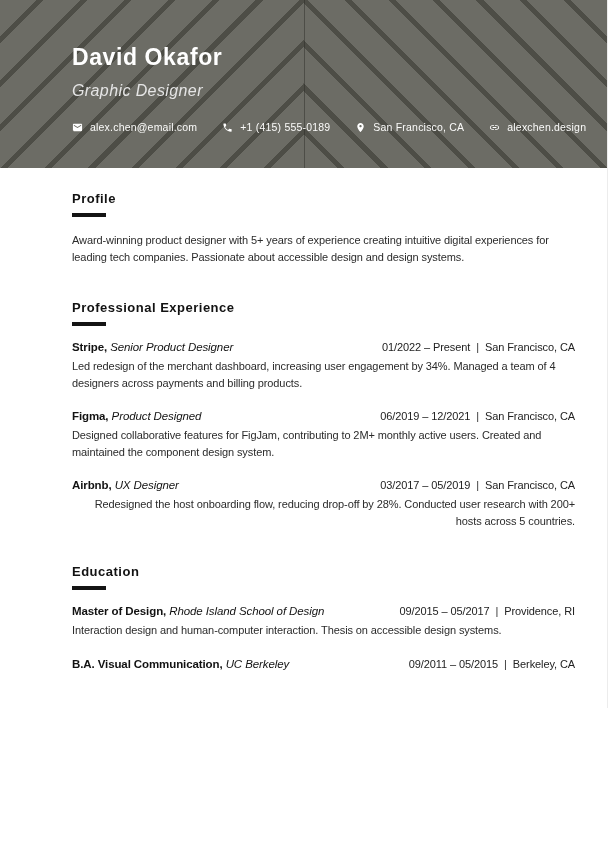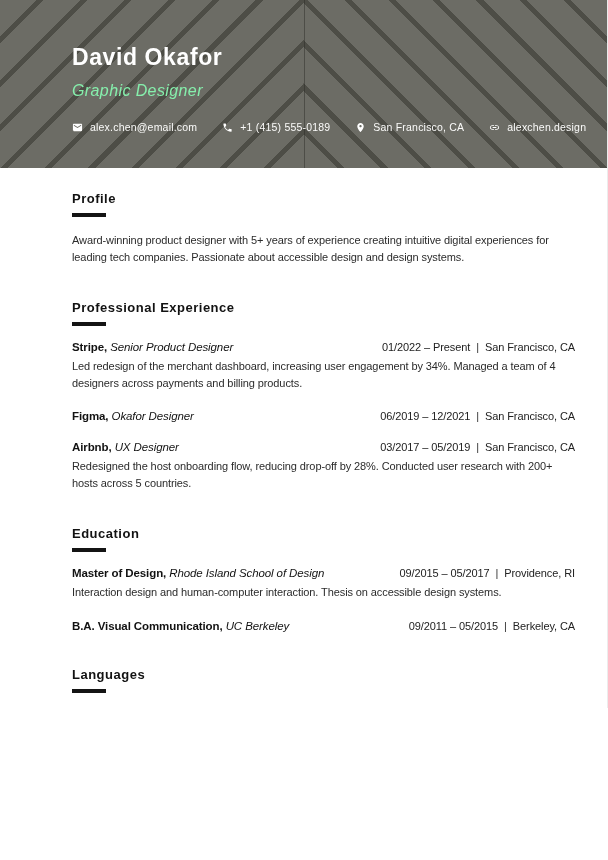--- a/index.html
+++ b/index.html
@@ -44,21 +44,21 @@
     color: #ffffff;
   }
   .name {
     margin: 0;
     font-size: 23px; font-weight: bold; letter-spacing: 0.6px;
     color: #ffffff;
   }
   .job-title {
     margin-top: 11px;
     font-size: 16px; font-style: italic; letter-spacing: 0.4px;
-    color: #86efac;
+    color: #e5e5e5;
   }
   .contact-row {
     display: flex; align-items: center; gap: 25px;
     margin-top: 21px;
     font-size: 10.5px; color: #fbfbfa; letter-spacing: 0.2px;
     white-space: nowrap;
   }
   .contact-item { display: flex; align-items: center; gap: 7px; }
   .contact-item svg { width: 11px; height: 11px; fill: #ffffff; flex: 0 0 auto; }
 
@@ -77,21 +77,21 @@
   }
   .section-body { margin-top: 15px; }
 
   .body-text {
     margin: 0;
     font-size: 11px; line-height: 16.5px;
     color: #2b2b2b; letter-spacing: -0.1px;
   }
 
   .entry { margin-bottom: 19px; }
-  .entry:last-child { margin-bottom: 0; }
+  .entry:last-child { margin-bottom: 0; text-align: right; }
   .entry-head {
     display: flex; justify-content: space-between; align-items: baseline;
     gap: 20px;
   }
   .entry-title { font-size: 11.5px; color: #121212; letter-spacing: -0.1px; }
   .entry-company { font-weight: bold; }
   .entry-role { font-style: italic; font-weight: normal; }
   .entry-meta {
     font-size: 11px; color: #222222; white-space: nowrap;
     letter-spacing: -0.1px;
@@ -176,26 +176,27 @@
               <span>01/2022 – Present</span><span class="meta-sep">|</span><span>San Francisco, CA</span>
             </div>
           </div>
           <p class="body-text entry-desc">Led redesign of the merchant dashboard, increasing user engagement by 34%. Managed a team of 4 designers across payments and billing products.</p>
         </div>
 
         <div class="entry">
           <div class="entry-head">
             <div class="entry-title">
               <span class="entry-company">Figma,</span>
-              <span class="entry-role">Okafor Designer</span>
+              <span class="entry-role">Product Designed</span>
             </div>
             <div class="entry-meta">
               <span>06/2019 – 12/2021</span><span class="meta-sep">|</span><span>San Francisco, CA</span>
             </div>
           </div>
+          <p class="body-text entry-desc">Designed collaborative features for FigJam, contributing to 2M+ monthly active users. Created and maintained the component design system.</p>
         </div>
 
         <div class="entry">
           <div class="entry-head">
             <div class="entry-title">
               <span class="entry-company">Airbnb,</span>
               <span class="entry-role">UX Designer</span>
             </div>
             <div class="entry-meta">
               <span>03/2017 – 05/2019</span><span class="meta-sep">|</span><span>San Francisco, CA</span>

